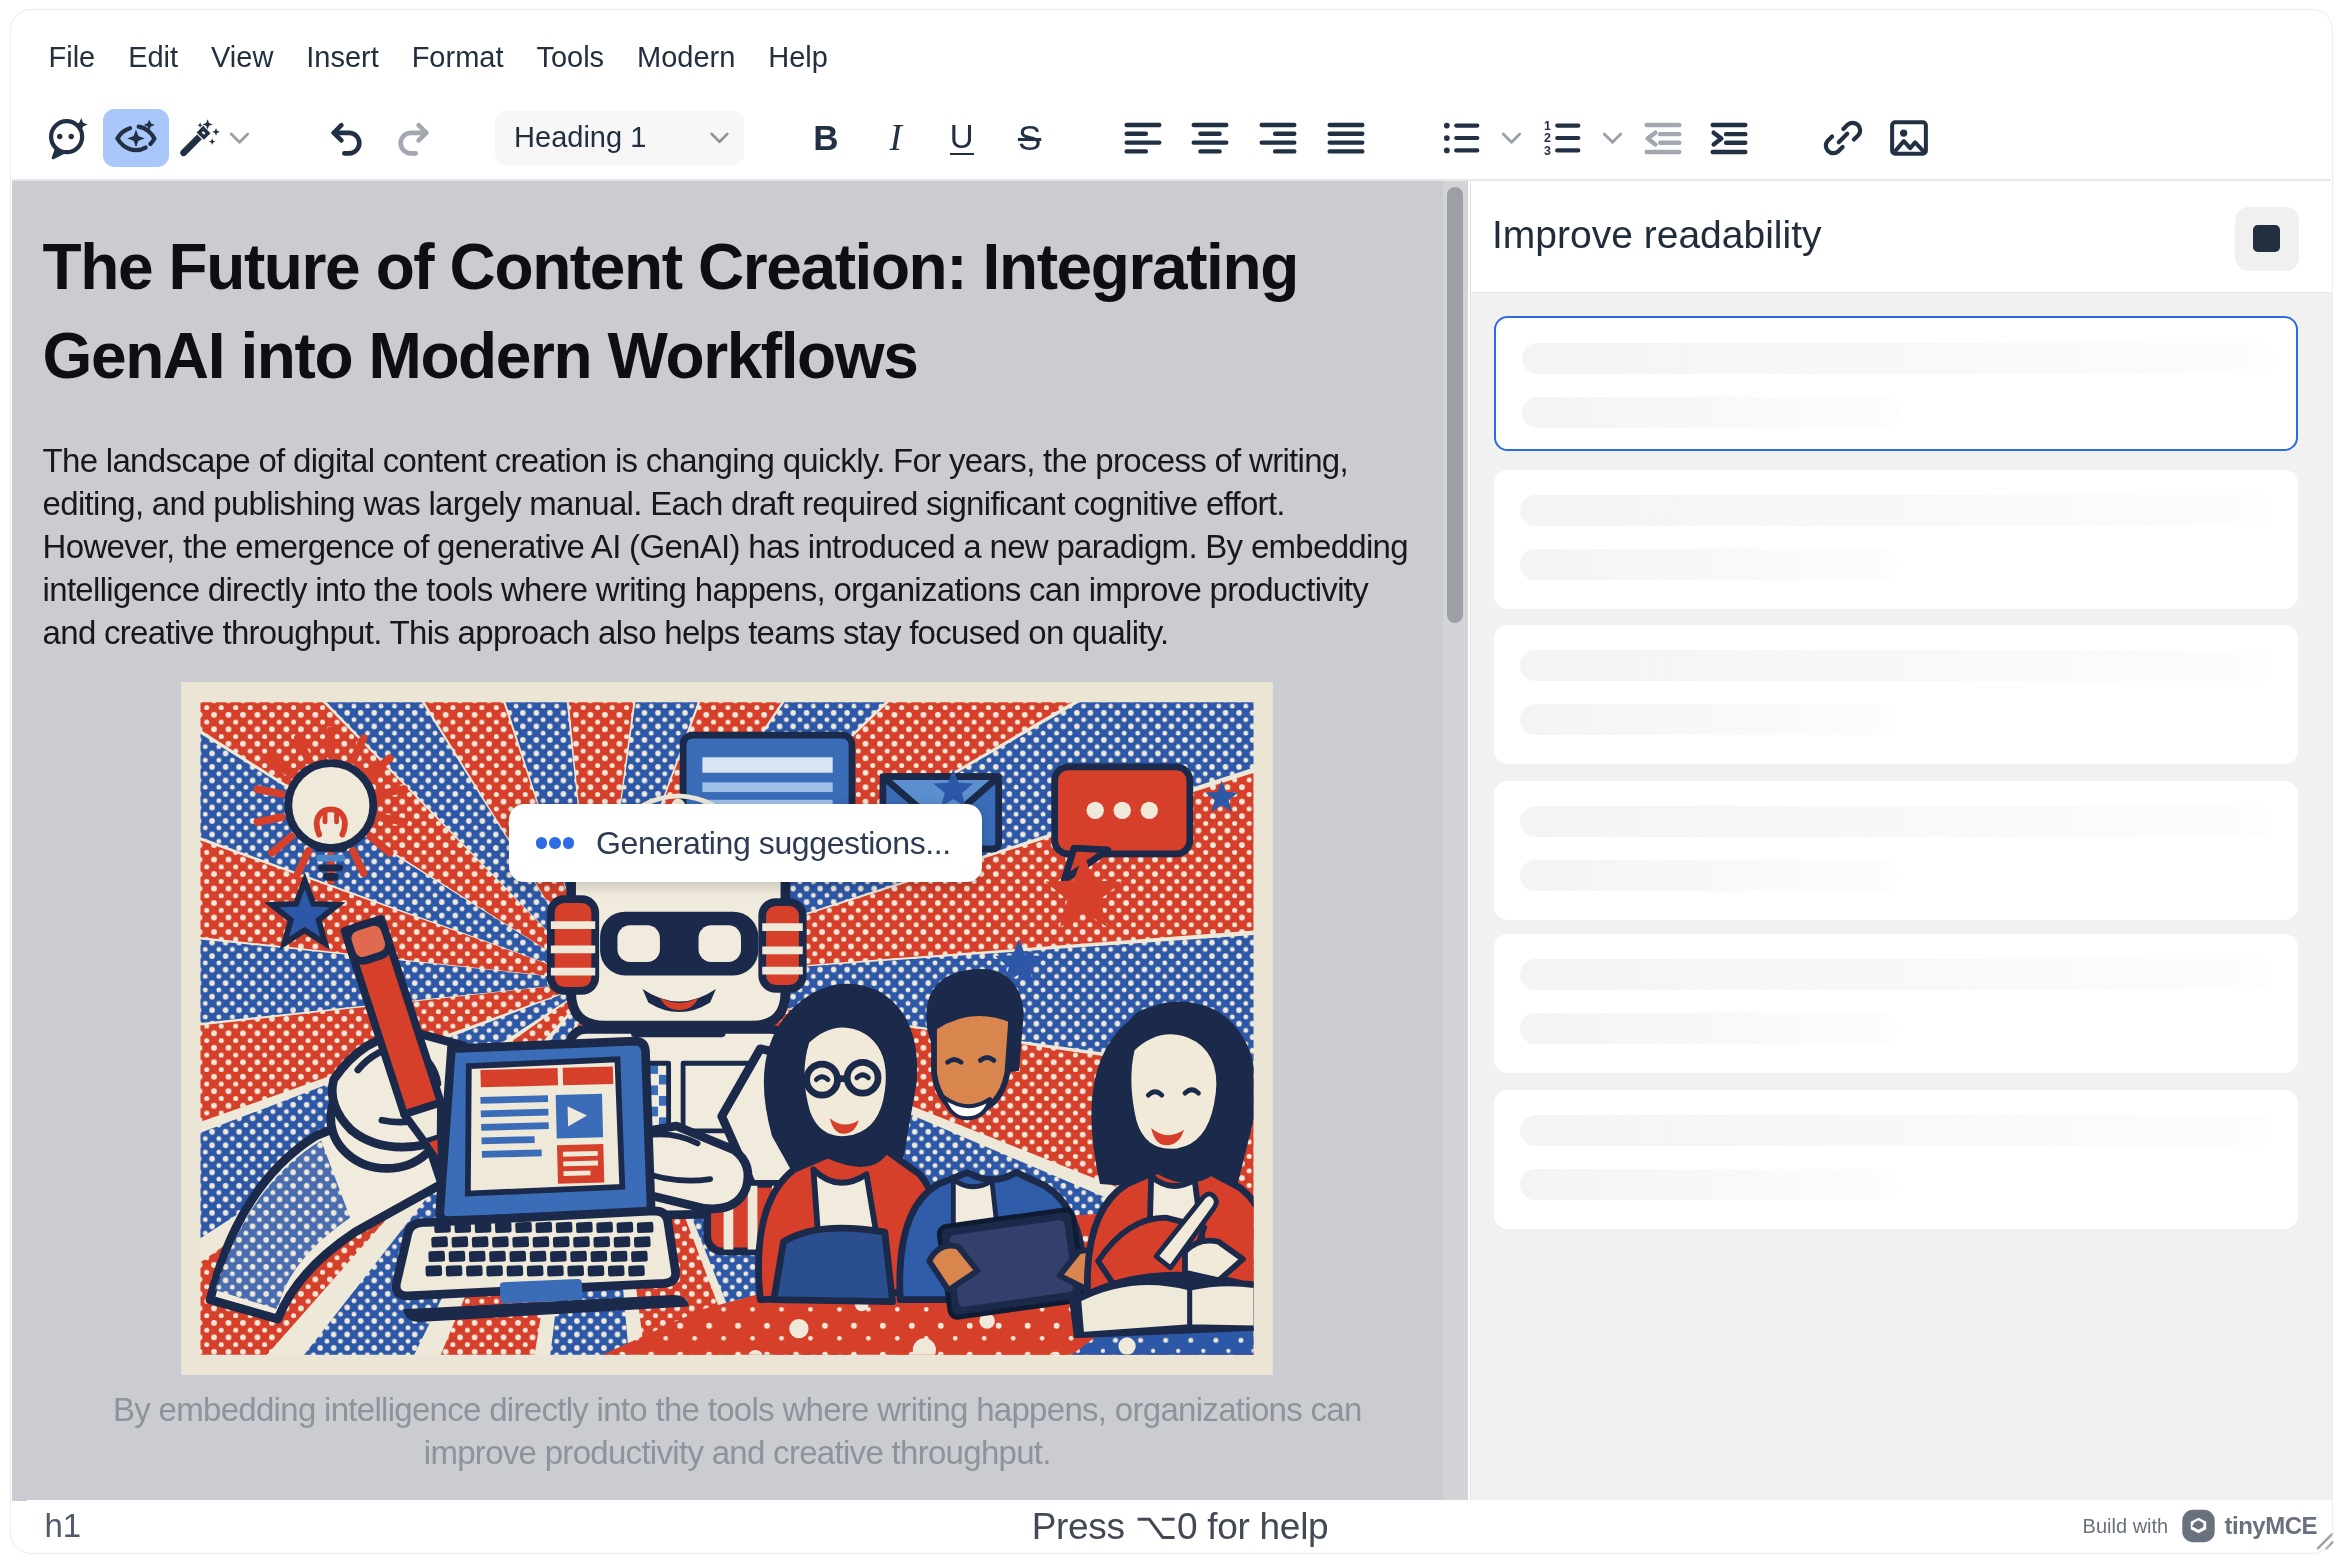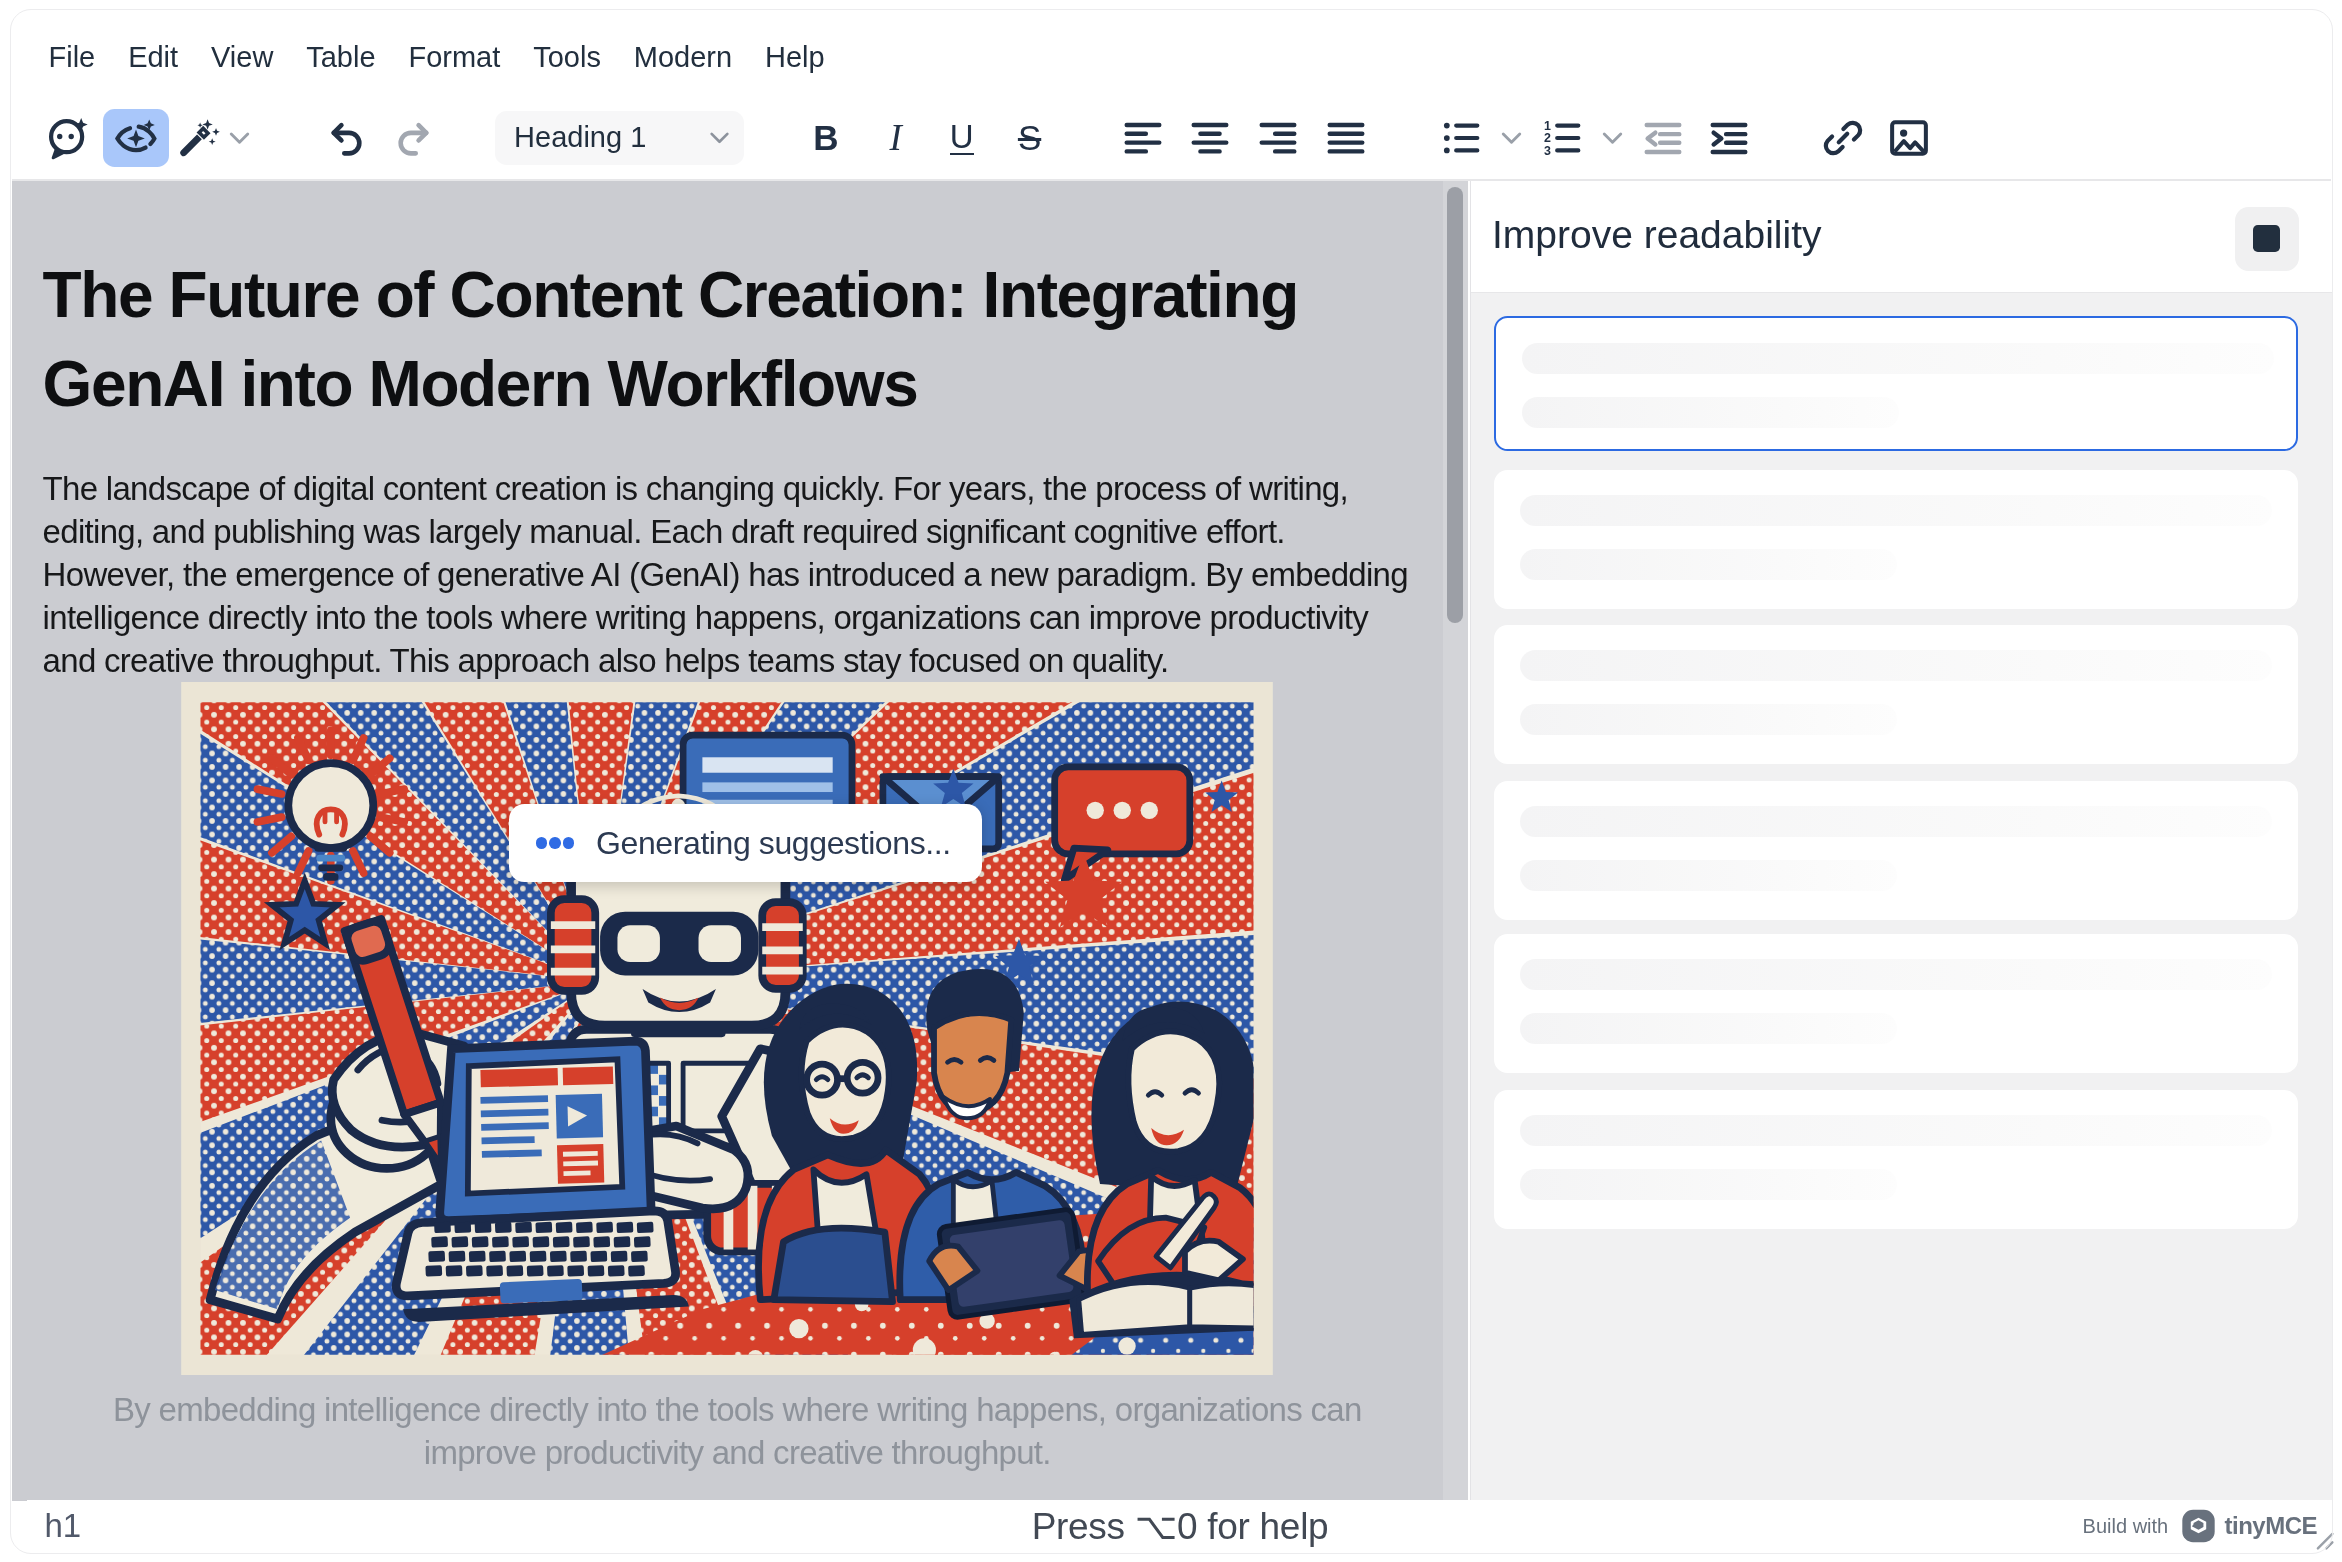--- a/index.html
+++ b/index.html
@@ -11,21 +11,21 @@
 .toolbar { position:absolute; left:34px; top:93px; height:89px; display:flex; align-items:center; z-index:2; }
 .tb { height:58px; width:66px; display:flex; align-items:center; justify-content:center; border-radius:11.6px; flex:0 0 auto; }
 .tb svg { width:46px; height:46px; }
 .tb.active { background:#a9c7fa; }
 .tb.narrow { width:35px; }
 .select { height:54px; width:249px; background:#f7f7f8; border-radius:11.6px; display:flex; align-items:center; padding:0 9.7px 0 19.3px; flex:0 0 auto; }
 .select .lab { font-size:29px; color:#222f3e; flex:1; }
 .hdivider { position:absolute; left:11.6px; top:179px; width:2319px; height:1.9px; background:#e7e7e9; z-index:2; }
 
 .content { position:absolute; left:11.6px; top:181px; width:1432px; height:1320px; background:#cbccd1; overflow:hidden; }
-.doc { position:absolute; left:31px; top:0; width:1390px;margin-top:28px; }
+.doc { position:absolute; left:31px; top:0; width:1390px; }
 .doc h1 { font-size:64px; line-height:89px; font-weight:bold; color:#0e0f11; letter-spacing:-1.4px; margin-top:42px; }
 .doc p.body { margin-top:38px; font-size:33px; line-height:43px; color:#17181a; letter-spacing:-0.7px; white-space:nowrap; }
 .fig { position:absolute; left:169px; top:501px; width:1092px; height:693px; z-index:1; }
 .caption { position:absolute; left:9.7px; top:1207px; width:1432px; text-align:center; font-size:33px; line-height:43px; color:#8e939b; letter-spacing:-0.7px; z-index:1; }
 .cscroll { position:absolute; left:1443px; top:181px; width:25px; height:1320px; background:#d3d4d8; }
 .cthumb { position:absolute; left:3.9px; top:5.8px; width:16.4px; height:436px; background:#9c9fa6; border-radius:8.7px; }
 
 .toast { position:absolute; left:497px; top:623px; width:473px; height:78px; background:#fff; border-radius:15.4px; box-shadow:0 3.9px 13.5px rgba(0,0,0,0.18); display:flex; align-items:center; z-index:10; }
 .toast .dots { margin-left:27px; display:flex; }
 .toast .dot { width:11.6px; height:11.6px; border-radius:50%; background:#2f6be4; margin-right:1.9px; }
@@ -50,21 +50,21 @@
 .bw { font-size:20px; margin-right:11.6px; }
 .tmce { font-size:24px; font-weight:bold; letter-spacing:-0.5px; margin-left:7.7px; }
 .rsz { position:absolute; right:9.7px; top:23px; }
 </style>
 </head>
 <body>
   <div class="menubar">
     <span class="menu-item">File</span>
     <span class="menu-item">Edit</span>
     <span class="menu-item">View</span>
-    <span class="menu-item">Table</span>
+    <span class="menu-item">Insert</span>
     <span class="menu-item">Format</span>
     <span class="menu-item">Tools</span>
     <span class="menu-item">Modern</span>
     <span class="menu-item">Help</span>
   </div>
   <div class="toolbar" id="toolbar">
 
     <div class="tb">
       <svg viewBox="0 0 24 24" fill="none" stroke="#223044" stroke-width="2.2">
         <circle cx="11.8" cy="11.3" r="8.1"></circle>

